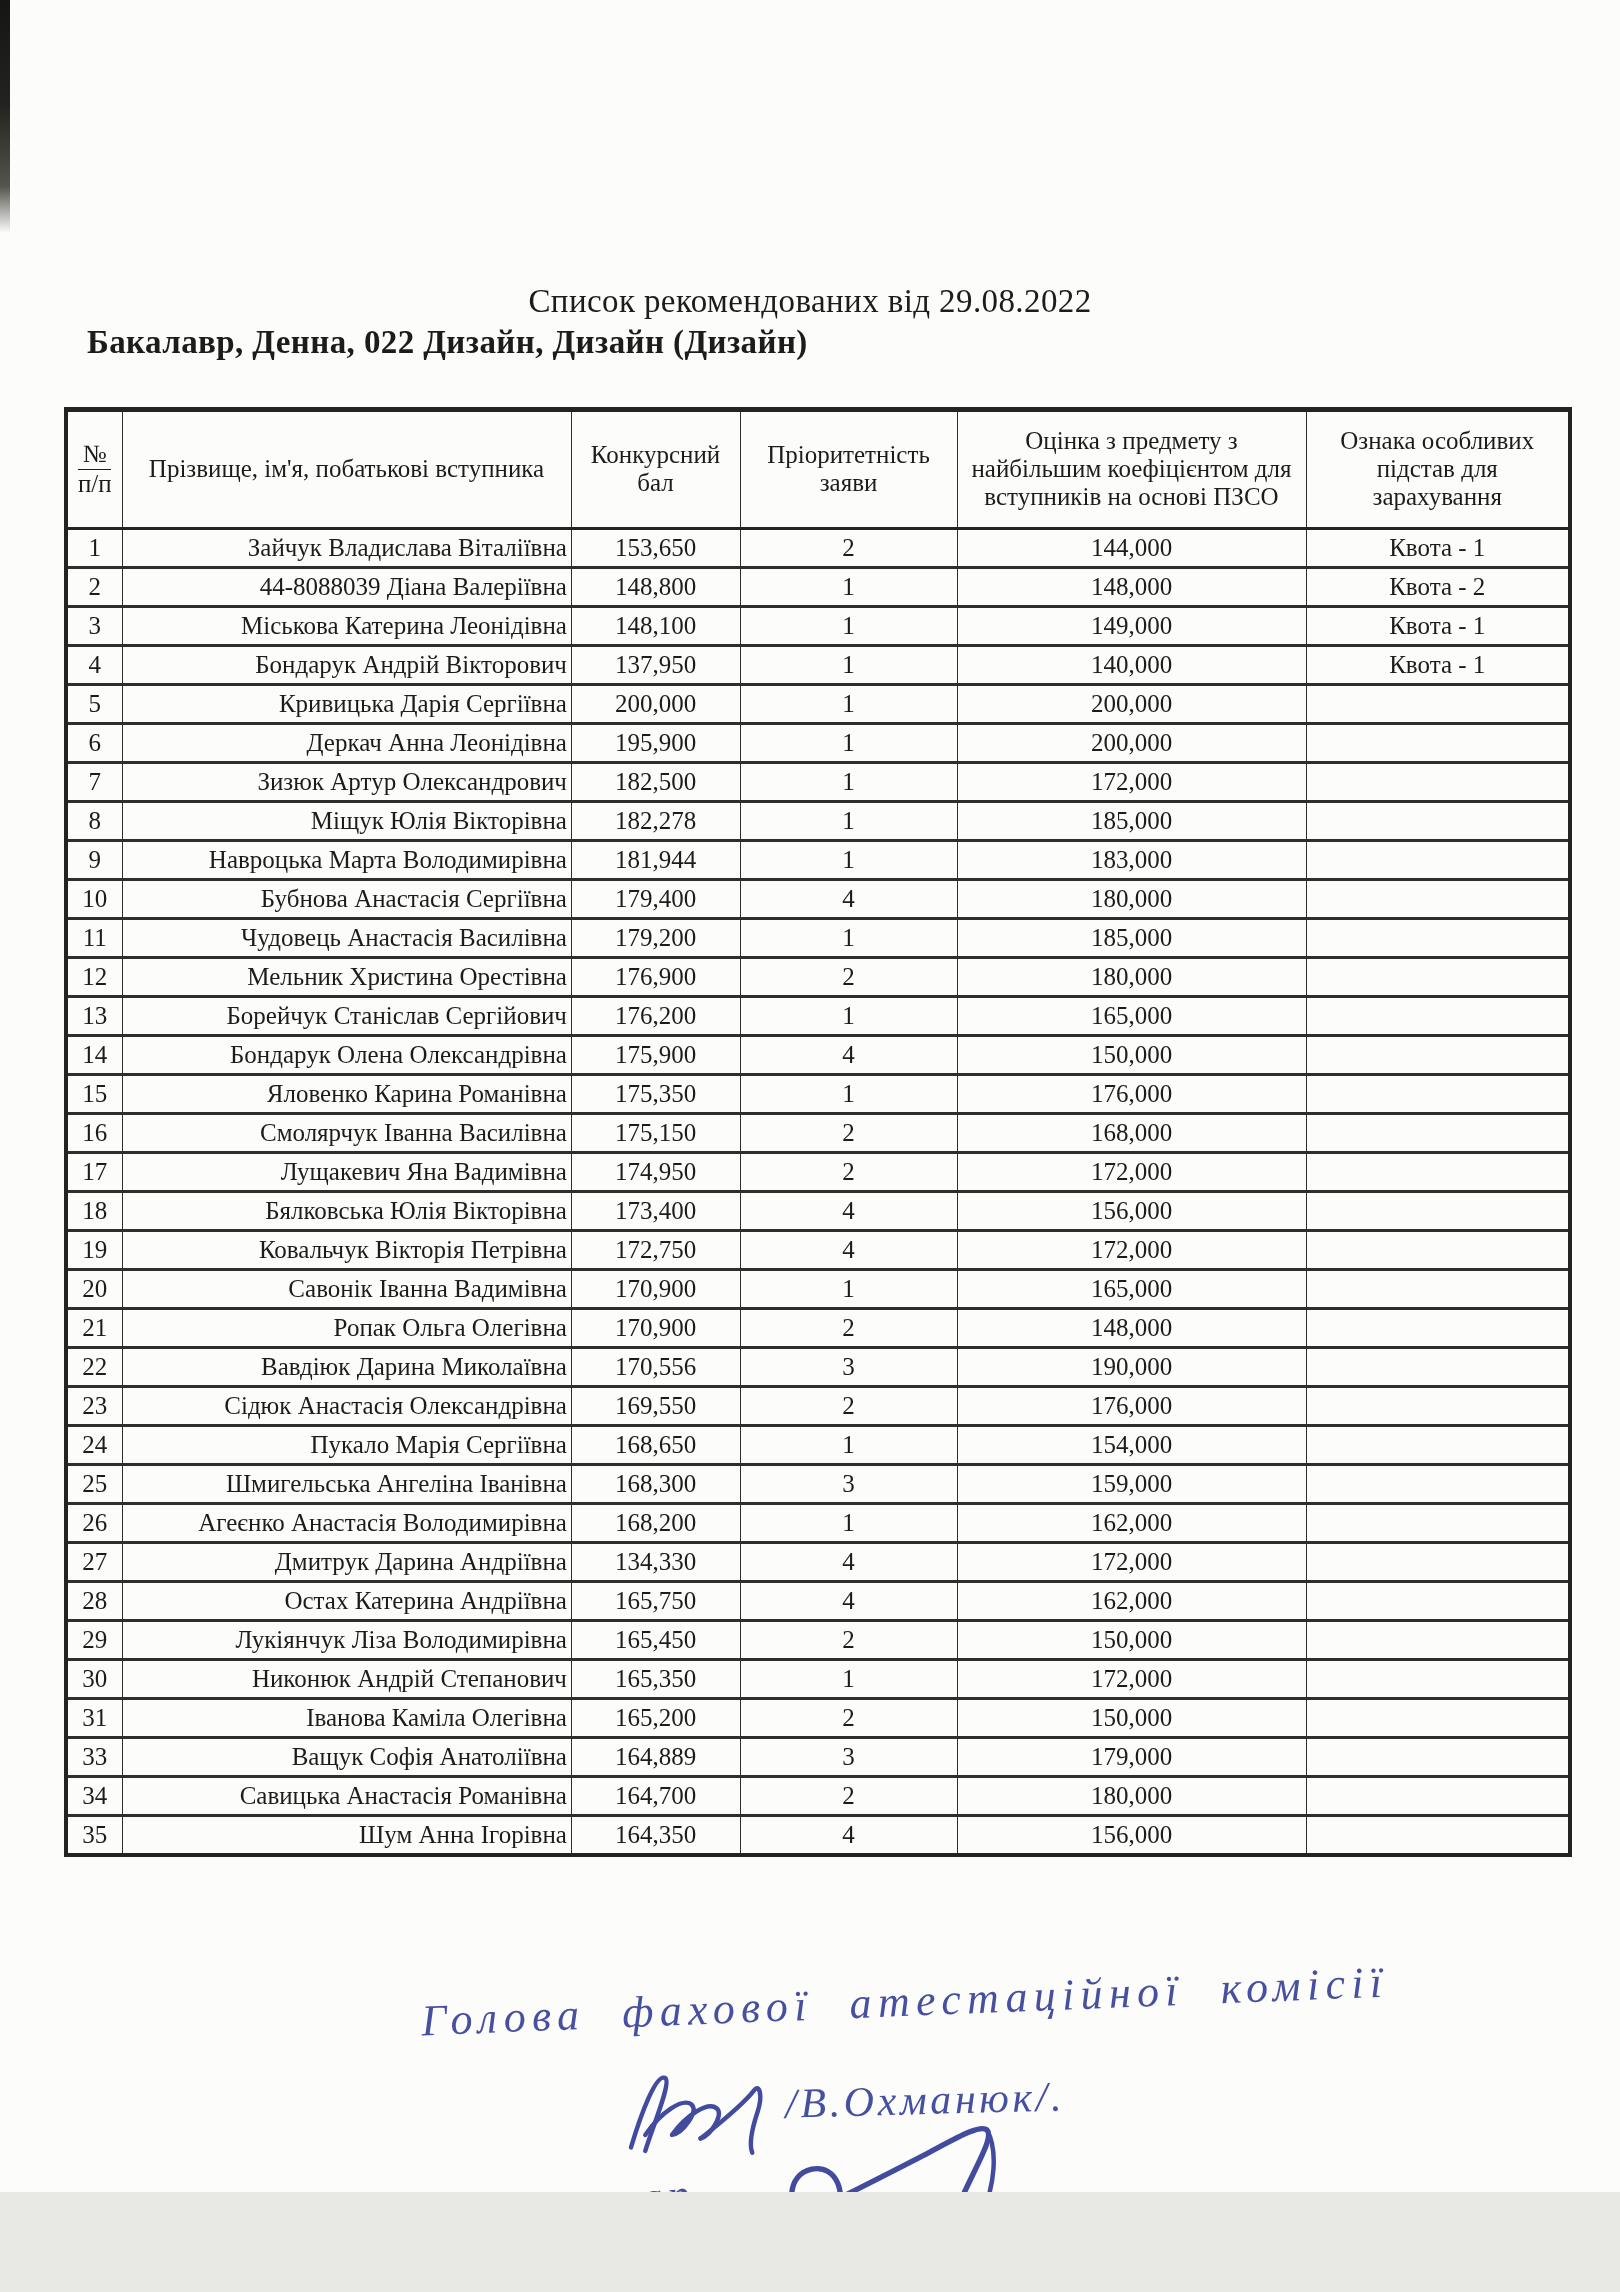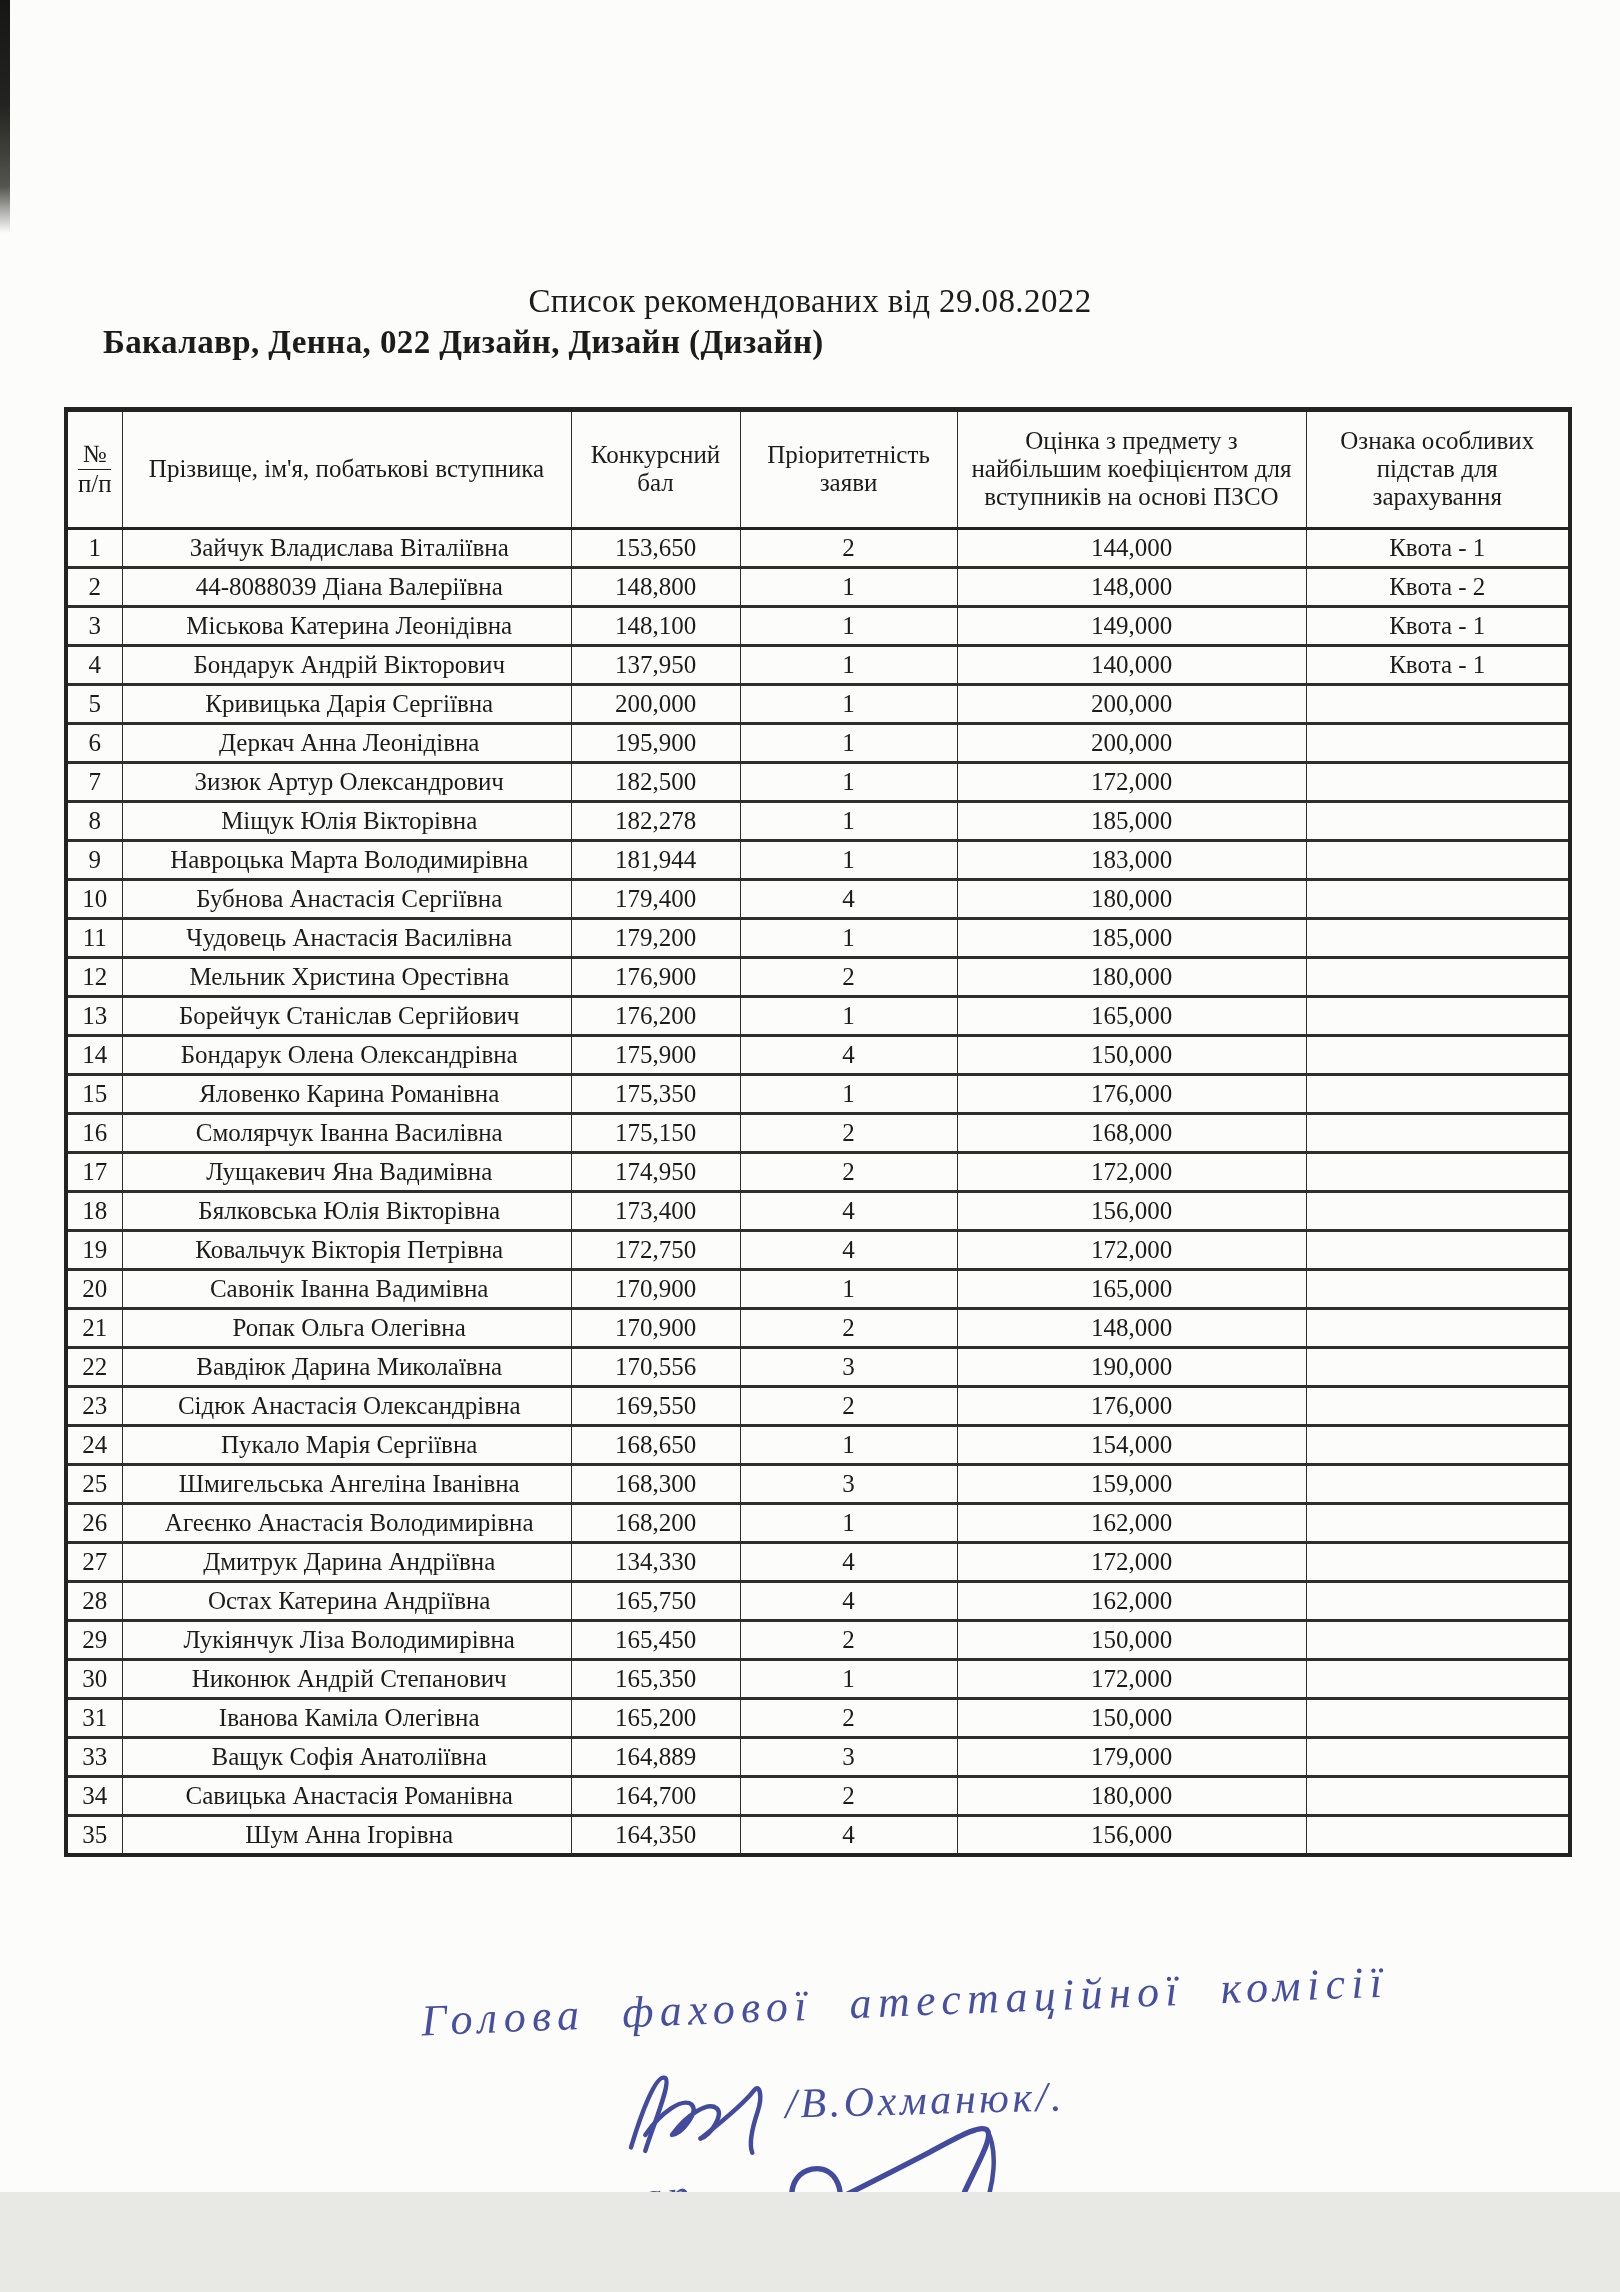--- a/index.html
+++ b/index.html
@@ -18,21 +18,21 @@
   .scan-bottom {
     position:absolute; left:75px; top:2277px; width:1390px; height:7.2px;
     background:#c3c3bb; filter:blur(1.8px); opacity:.75;
   }
 
   .doc-title {
     position:absolute; top:283px; left:0; width:1620px;
     text-align:center; font-size:33px; letter-spacing:0.4px;
   }
   .doc-subtitle {
-    position:absolute; top:324px; left:103px;
+    position:absolute; top:324px; left:87px;
     font-size:33px; font-weight:bold; letter-spacing:0.4px;
   }
 
   table.list {
     position:absolute; top:407px; left:64px; width:1505px;
     border-collapse:collapse; table-layout:fixed;
     border:4.5px solid #232320;
   }
   table.list th, table.list td {
     border:1.8px solid #2e2e2b;
@@ -44,21 +44,21 @@
     border-bottom:3.6px solid #232320;
     height:111px; padding:1.8px 5.4px;
     font-size:25px; line-height:28px; text-align:center; vertical-align:middle;
   }
   table.list tbody td {
     border-top-width:3.6px;
     height:36px; font-size:25px; vertical-align:middle;
     text-align:center; padding:0 3.6px;
     white-space:nowrap;
   }
-  table.list tbody td.c1 { text-align:center; padding-left:9px; }
+  table.list tbody td.c1 { text-align:right; padding-left:9px; }
   .underlined { display:inline-block; border-bottom:1.8px solid #1c1c1a; padding:0 4.5px 0.9px; }
 
   
   .ink { position:absolute; color:#4750a0; font-style:italic; white-space:nowrap; }
   .hw-committee {
     top:1976px; left:421px; font-size:44px;
     letter-spacing:6.3px; word-spacing:19.7px;
     transform:rotate(-2.3deg);
   }
   .hw-committee-name {

